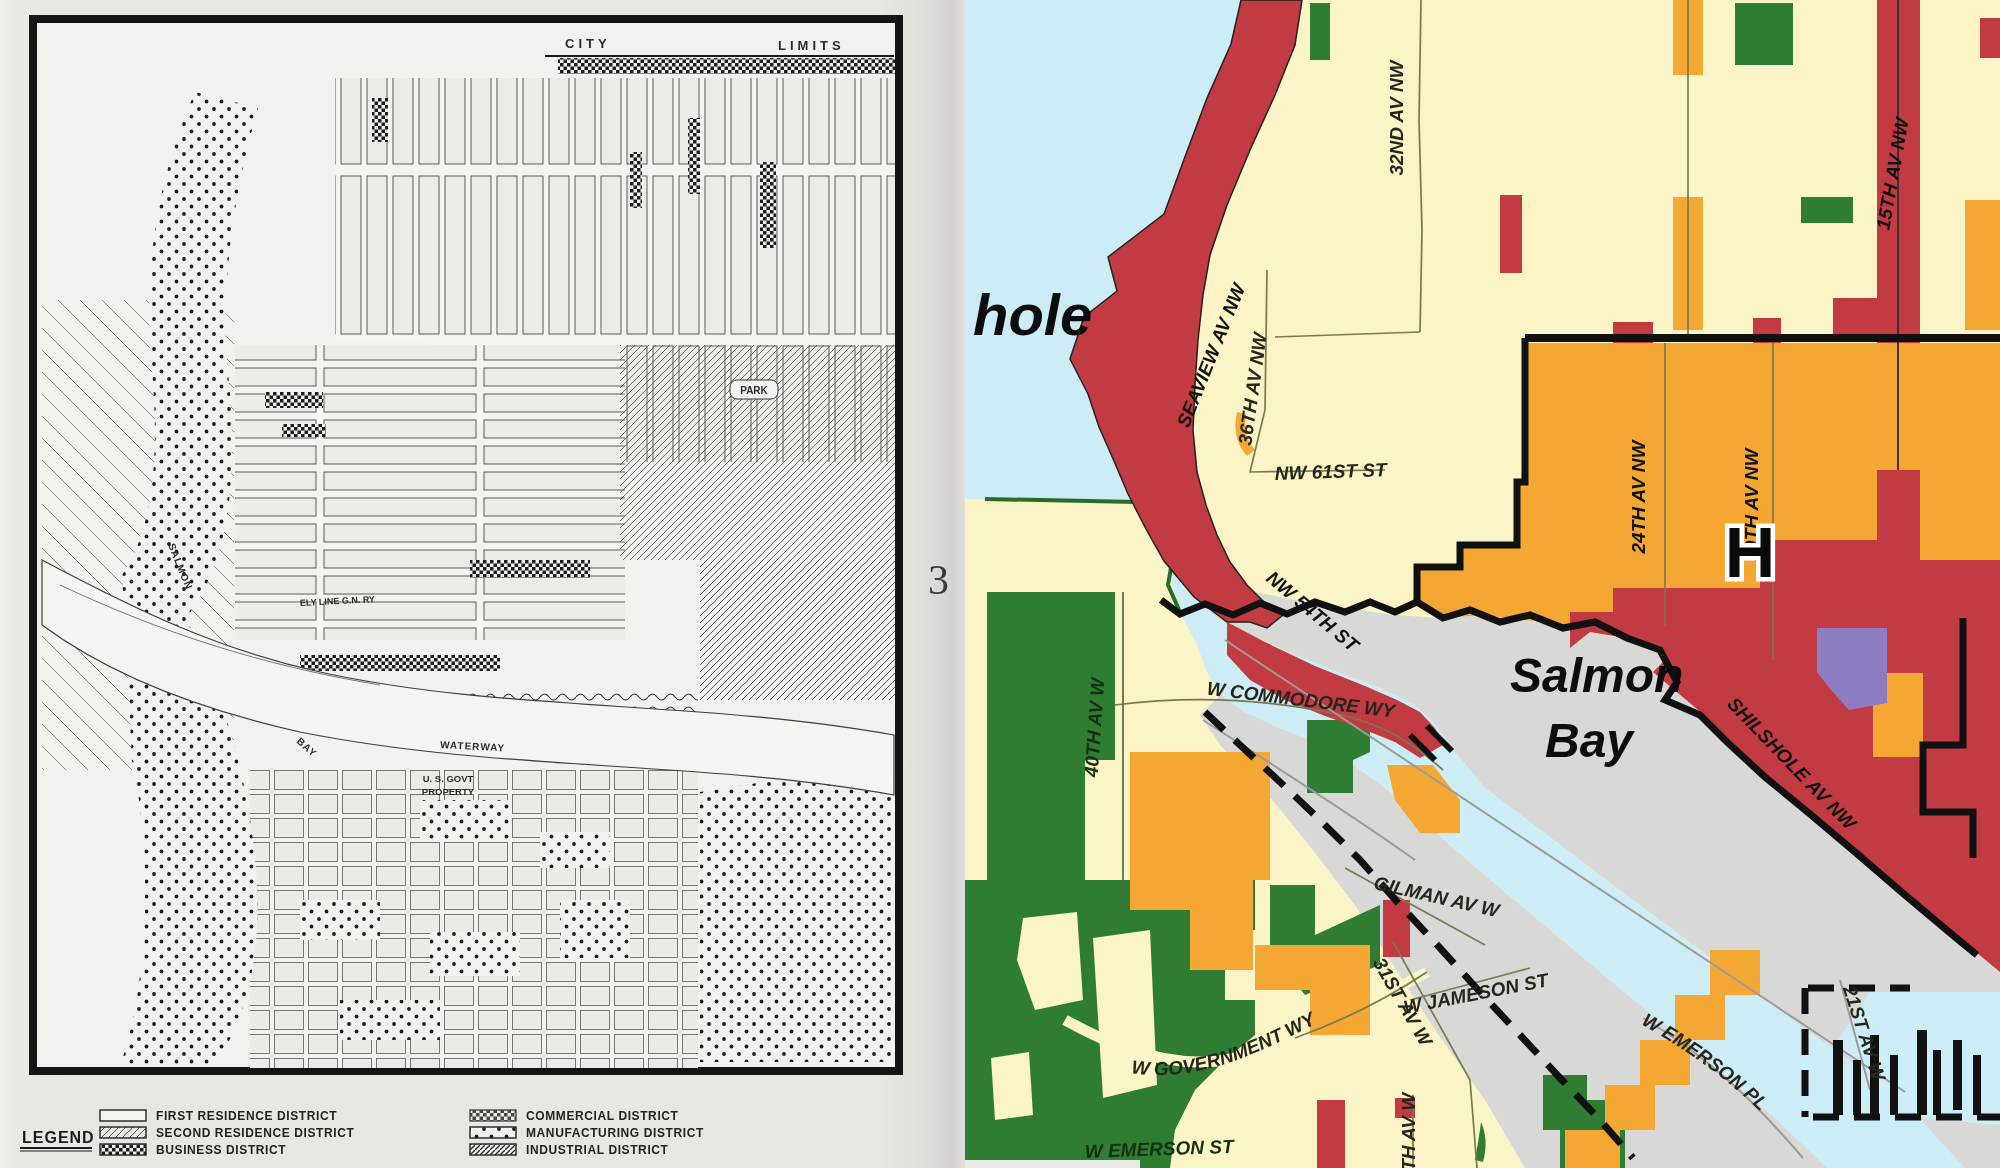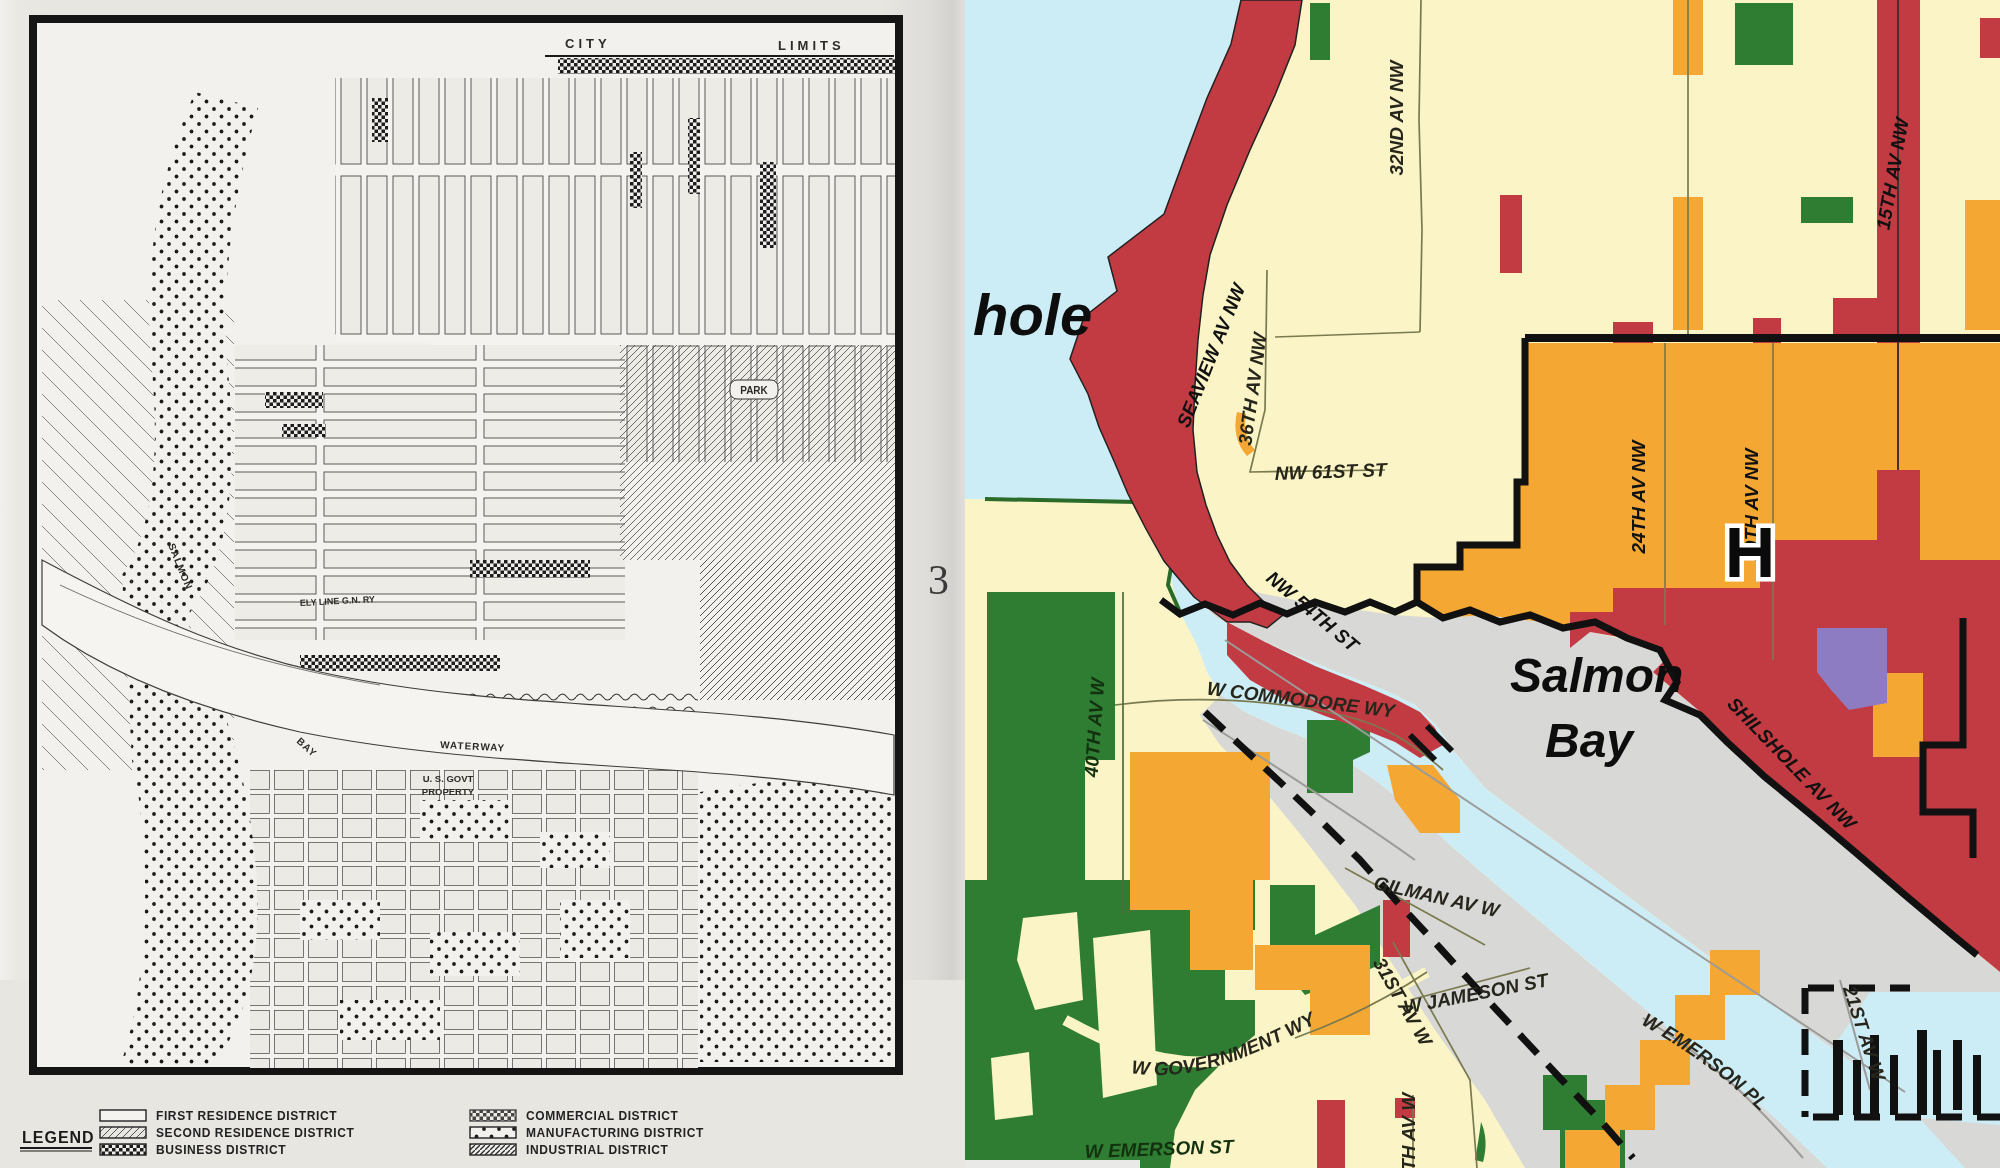--- a/index.html
+++ b/index.html
@@ -1,18 +1,18 @@
 <!DOCTYPE html>
 <html><head>
 <meta charset="utf-8">
 <style>
   html,body{margin:0;padding:0;background:#777;}
   #stage{position:relative;width:2000px;height:1168px;overflow:hidden;background:#e7e6e1;
          font-family:"Liberation Sans", sans-serif;}
-  #left-page{position:absolute;left:0;top:0;width:965px;height:980px;
+  #left-page{position:absolute;left:0;top:0;width:965px;height:1168px;
     background:linear-gradient(90deg,#f1f0ec 0px,#e9e8e3 18px,#e7e6e1 60px,#e7e6e1 880px,#dddcd8 930px,#d3d2cf 952px,#e0dfdc 965px);}
   #right-page{position:absolute;left:965px;top:0;width:1035px;height:1168px;background:#faf4c6;}
   svg{display:block;}
   .lm-label{fill:#2b2b28;font-weight:bold;}
   .lm-cap{letter-spacing:4px;font-size:13px;}
   .lm-small{font-size:10px;letter-spacing:1px;}
   .legend-label{font-size:12px;font-weight:bold;letter-spacing:.6px;fill:#222;}
   .pagenum{font-family:"Liberation Serif", serif;font-size:42px;fill:#3a3a3a;}
   .st-label{font-weight:bold;font-style:italic;font-size:19px;fill:#26261c;}
   .st-label-dk{font-weight:bold;font-style:italic;font-size:19px;fill:#111;}

